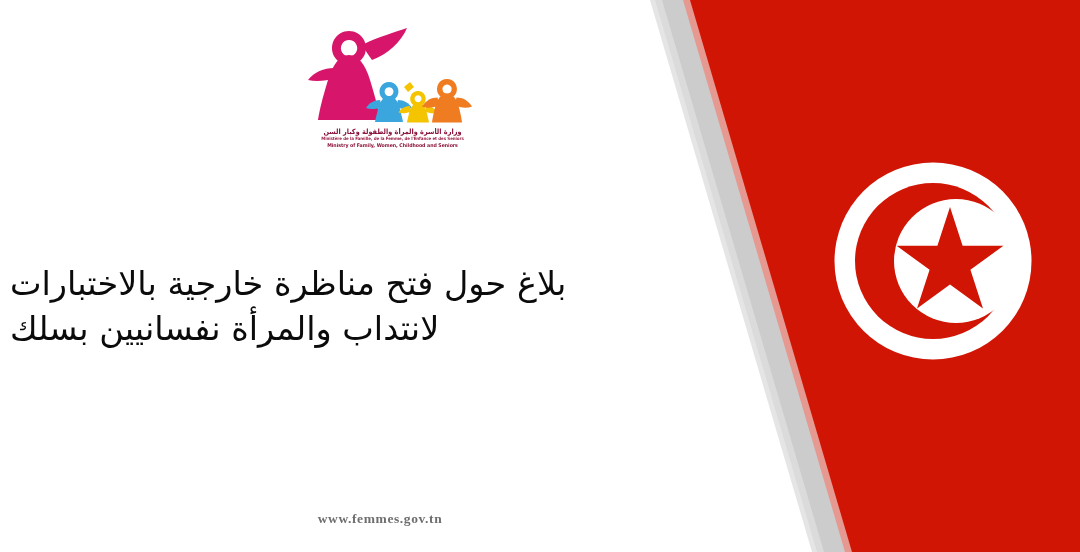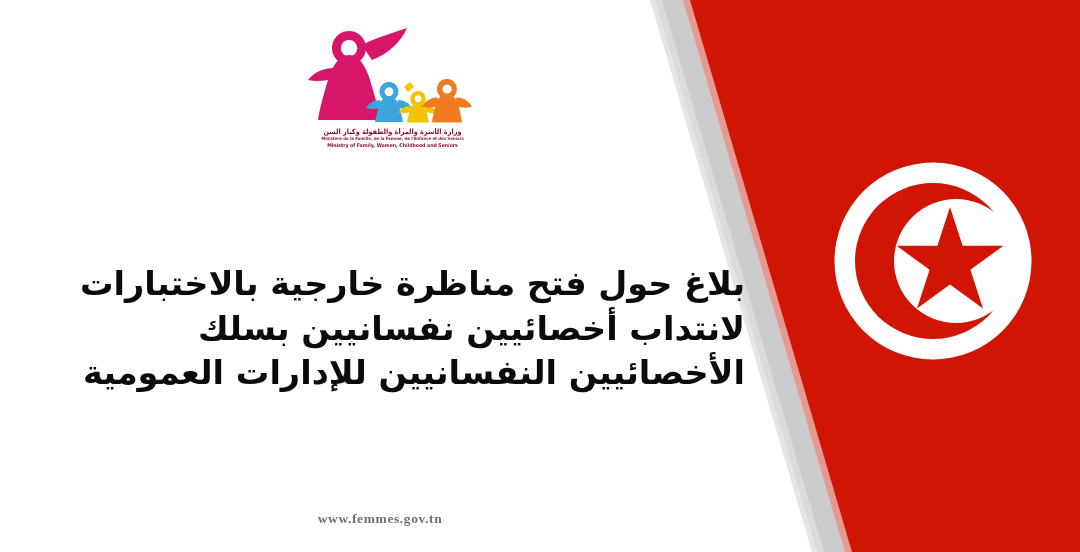--- a/index.html
+++ b/index.html
@@ -78,24 +78,24 @@
     color: #8a1338;
   }
 
   
   .headline {
     position: absolute;
     left: 10px;
     top: 262px;
     width: 735px;
     direction: rtl;
-    text-align: right;
+    text-align: left;
     color: #0b0b0b;
     font-family: "DejaVu Sans", "Liberation Sans", sans-serif;
-    font-weight: 700;
+    font-weight: 400;
     font-size: 34px;
     line-height: 1.33;
     letter-spacing: 0px;
   }
   .headline-line {
     display: block;
     white-space: nowrap;
   }
   .headline-line.l1 { font-size: 33.5px; }
   .headline-line.l2 { font-size: 33.5px; }
@@ -188,19 +188,18 @@
 
     <div class="logo-captions">
       <span class="logo-cap ar">وزارة الأسرة والمرأة والطفولة وكبار السن</span>
       <span class="logo-cap fr">Ministère de la Famille, de la Femme, de l'Enfance et des Seniors</span>
       <span class="logo-cap en">Ministry of Family, Women, Childhood and Seniors</span>
     </div>
   </div>
 
   <div class="headline">
     <span class="headline-line l1">بلاغ حول فتح مناظرة خارجية بالاختبارات</span>
-    <span class="headline-line l2">لانتداب أخصائيين نفسانيين بسلك</span>
-    <span class="headline-line l3">الأخصائيين النفسانيين للإدارات العمومية</span>
+    <span class="headline-line l2">لانتداب والمرأة نفسانيين بسلك</span>
   </div>
 
   <div class="site-url">www.femmes.gov.tn</div>
 
 </div>
 
 </body></html>

